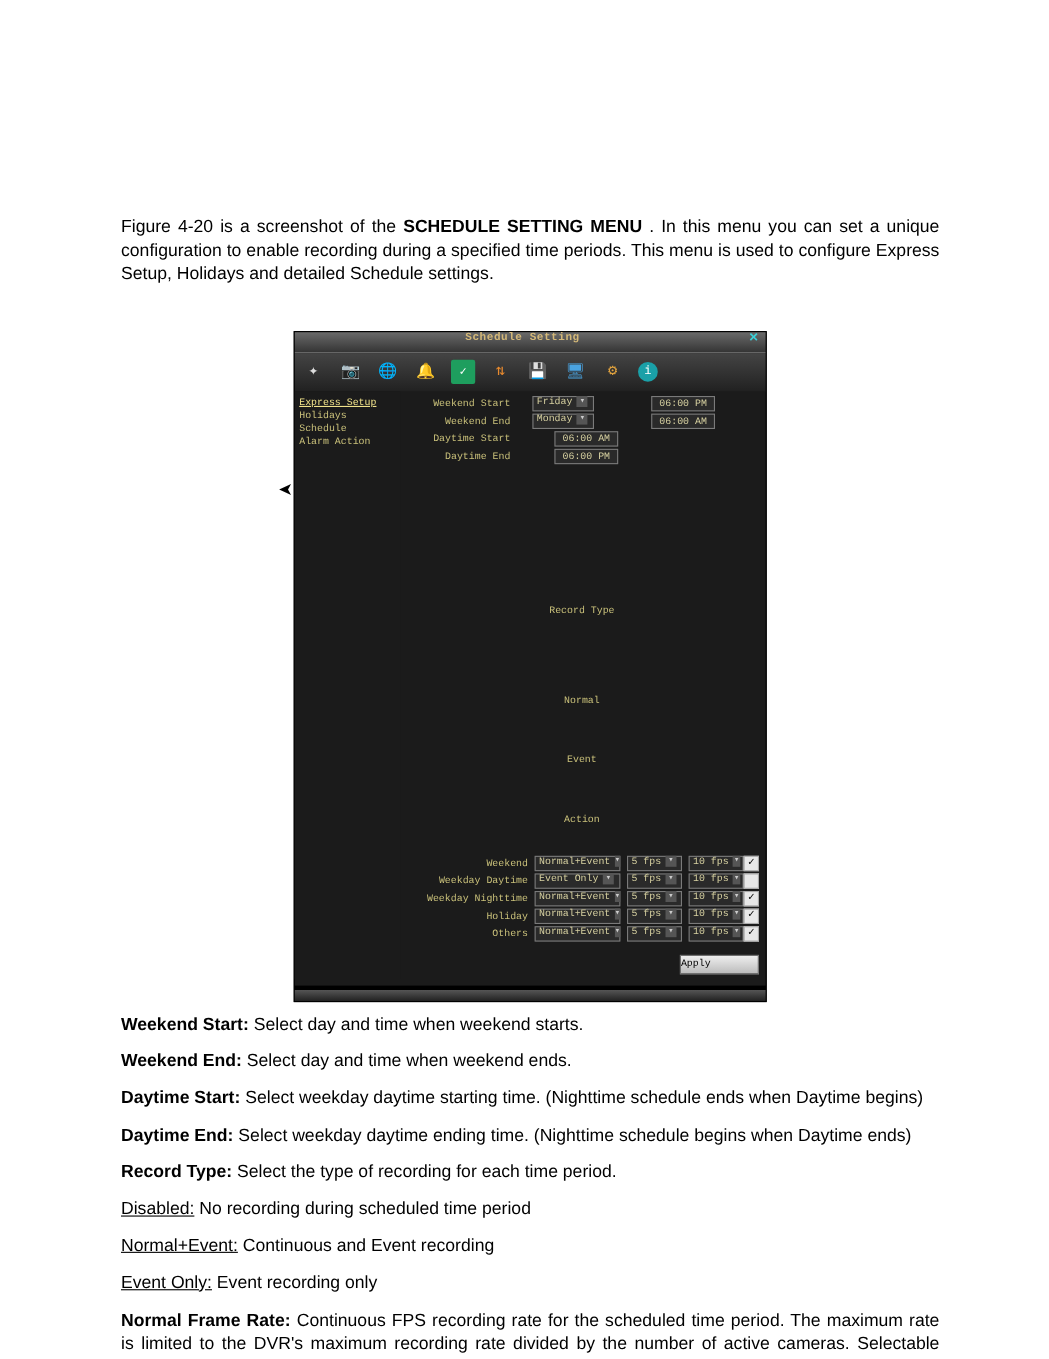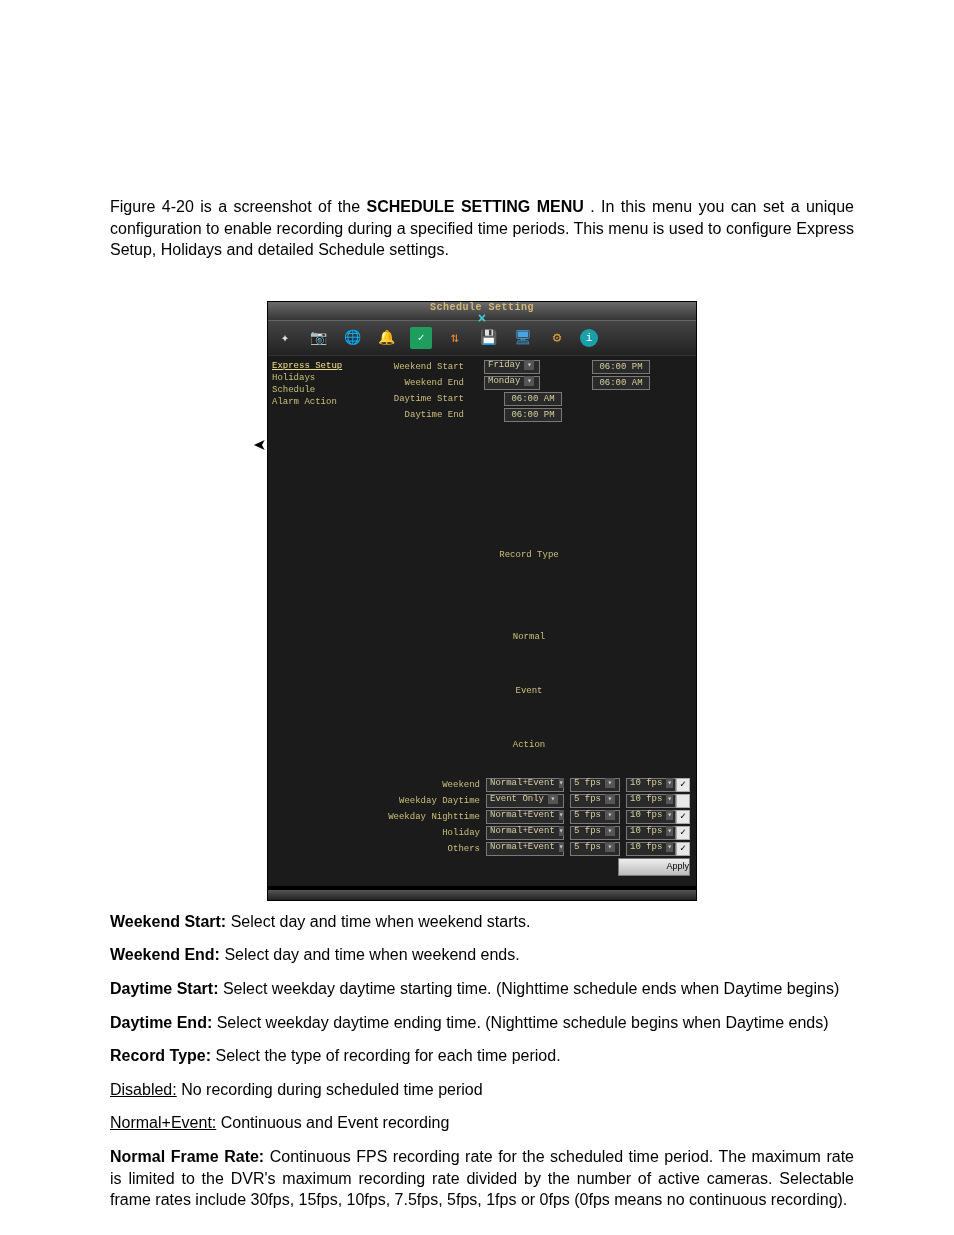--- a/index.html
+++ b/index.html
@@ -33,25 +33,24 @@
   .dvr {
     width: 430px;
     background: #000;
     border: 1px solid #000;
     box-sizing: border-box;
     font-family: "Courier New", monospace;
     font-size: 9px;
   }
   .dvr .titlebar {
     display: flex;
-    align-items: center;
+    align-items: flex-start;
     height: 18px;
     background: linear-gradient(#6a6a6a,#353535);
     padding: 0 4px;
-    flex-direction: column;
   }
   .dvr .titlebar .title {
     flex: 1;
     text-align: center;
     color: #d4b878;
     font-weight: bold;
     font-size: 10px;
     letter-spacing: .5px;
   }
   .dvr .titlebar .close {
@@ -180,29 +179,30 @@
     border: 1px solid #aaa;
     background: #e8e8e8;
     margin-left: auto;
     display: flex; align-items: center; justify-content: center;
     color: #000;
     font-size: 10px;
     line-height: 10px;
   }
 
   .applybtn {
+    margin-top: 10px;
     margin-left: auto;
     width: 70px; height: 16px;
     background: linear-gradient(#eee,#bbb);
     border: 1px solid #777;
     color: #000;
     font-size: 9px;
-    text-align: right;
+    text-align: left;
     line-height: 14px;
-    font-family: Liberation Sans, sans-serif;
+    font-family: Liberation Mono, monospace;
   }
   .dvr .botbar {
     height: 10px;
     background: linear-gradient(#555,#222);
     margin-top: 4px;
   }
 
   .caption {
     text-align: center;
     font-size: 14px;
@@ -437,18 +437,21 @@
     </p>
     <p>
       <span class="b">Record Type: </span><span>Select the type of recording for each time period.</span>
     </p>
     <p class="indent">
       <span class="u">Disabled:</span><span> No recording during scheduled time period</span>
     </p>
     <p class="indent">
       <span class="u">Normal+Event:</span><span> Continuous and Event recording</span>
     </p>
+    <p class="indent">
+      <span class="u">Event Only:</span><span> Event recording only</span>
+    </p>
     <p class="justify">
       <span class="b">Normal Frame Rate: </span><span>Continuous FPS recording rate for the scheduled time period. The maximum rate is limited to the DVR's maximum recording rate divided by the number of active cameras. Selectable frame rates include 30fps, 15fps, 10fps, 7.5fps, 5fps, 1fps or 0fps (0fps means no continuous recording).</span>
     </p>
   </div>
 
 </div>
 
 </body></html>

